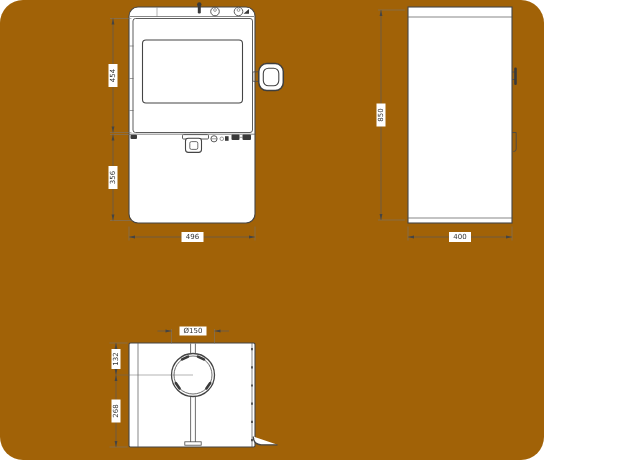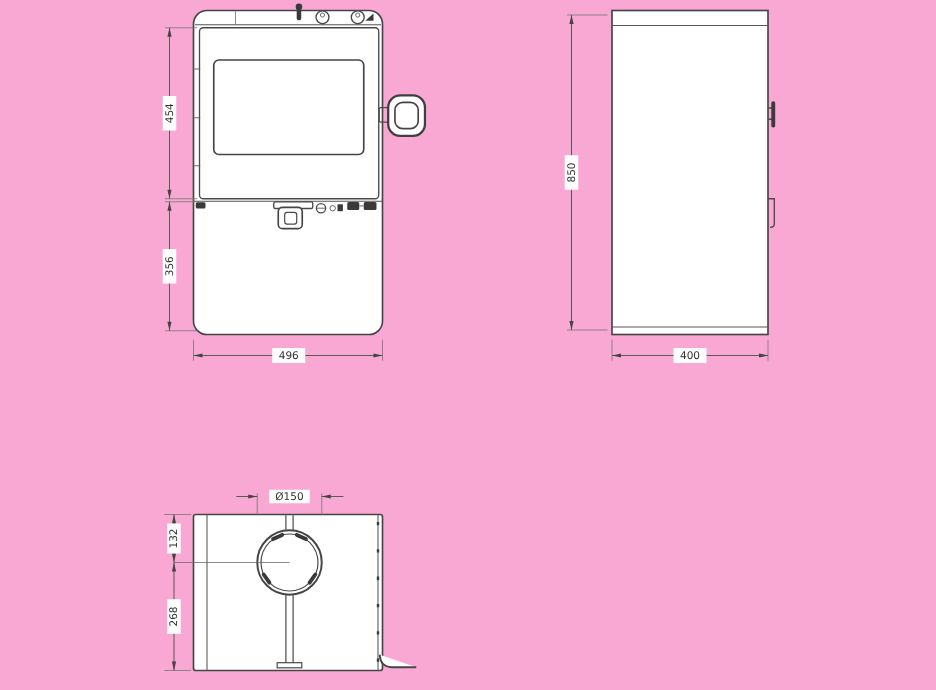--- a/index.html
+++ b/index.html
@@ -1,17 +1,17 @@
 <!DOCTYPE html>
 <html><head>
 <meta charset="utf-8">
 <style>
   html,body{margin:0;padding:0;background:#ffffff;}
-  .canvas{position:relative;width:624px;height:460px;background:#f9a8d4;overflow:hidden;
-          font-family:"DejaVu Sans",sans-serif;}
+  .canvas{position:relative;width:544px;height:460px;background:#a16207;overflow:hidden;
+          font-family:"DejaVu Sans",sans-serif;border-radius:23px;}
   svg{display:block;}
   .o1 {stroke:#454545;stroke-width:1.1;fill:#ffffff;}
   .o13{stroke:#454545;stroke-width:1.3;fill:#ffffff;}
   .o15{stroke:#3f3f3f;stroke-width:1.5;fill:#ffffff;}
   .o09{stroke:#4a4a4a;stroke-width:.9;fill:#ffffff;}
   .ln09{stroke:#4a4a4a;stroke-width:.9;fill:none;}
   .ln08{stroke:#4a4a4a;stroke-width:.8;fill:none;}
   .ln07{stroke:#555555;stroke-width:.7;fill:none;}
   .ln06{stroke:#5a5a5a;stroke-width:.6;fill:none;}
   .ln05{stroke:#666666;stroke-width:.5;fill:none;}

